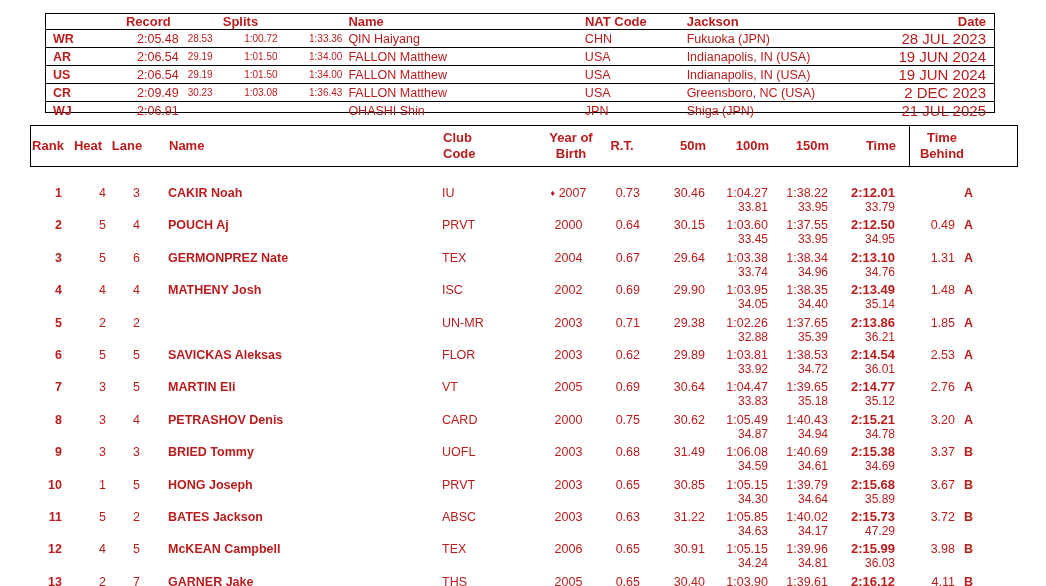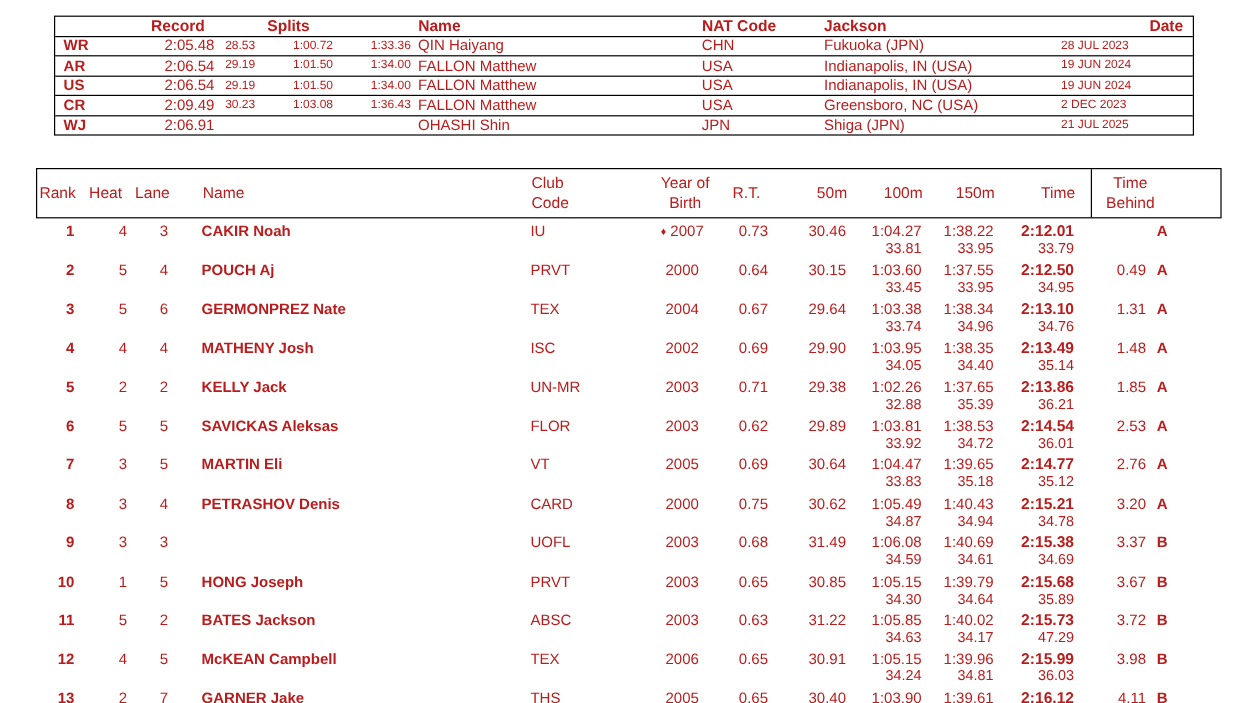--- a/index.html
+++ b/index.html
@@ -12,33 +12,33 @@
   .rec-row{flex:1;display:flex;align-items:center;border-bottom:1px solid #000;box-sizing:border-box;}
   .rec-row:last-child{border-bottom:none;}
   .rec-row > div{box-sizing:border-box;white-space:nowrap;overflow:hidden;}
   .rc-tag{width:70px;padding-left:7px;font-weight:700;font-size:12.5px;}
   .rc-rec{width:65px;text-align:right;padding-right:2px;font-size:12.5px;}
   .rc-s{width:33px;text-align:right;padding-right:1px;font-size:10px;}
   .rc-s2{width:65px;text-align:right;padding-right:1px;font-size:10px;}
   .rc-name{width:240px;padding-left:5px;font-size:12.5px;}
   .rc-nat{width:102px;padding-left:2px;font-size:12.5px;}
   .rc-loc{width:200px;padding-left:2px;font-size:12.5px;}
-  .rc-date{width:110px;text-align:left;padding-right:8px;font-size:10px;}
+  .rc-date{width:110px;text-align:right;padding-right:8px;font-size:15px;}
   .rec-head{font-weight:700;}
   .rec-head .rh-record{width:65px;text-align:center;font-size:13px;}
   .rec-head .rh-splits{width:163px;padding-left:42px;font-size:13px;}
   .rec-head .rh-name{width:240px;padding-left:5px;font-size:13px;}
   .rec-head .rh-nat{width:102px;padding-left:2px;font-size:13px;}
   .rec-head .rh-loc{width:200px;padding-left:2px;font-size:13px;}
   .rec-head .rh-date{width:110px;text-align:right;padding-right:8px;font-size:13px;}
 
   
   .res-cols{display:grid;grid-template-columns:34px 46px 32px 298px 100px 60px 42px 65px 63px 60px 78px 110px;}
-  .res-header{position:absolute;left:30px;top:140px;width:988px;height:42px;
-              border:1.5px solid #000;box-sizing:border-box;font-weight:400;font-size:13px;}
+  .res-header{position:absolute;left:30px;top:125px;width:988px;height:42px;
+              border:1.5px solid #000;box-sizing:border-box;font-weight:700;font-size:13px;}
   .res-header > div{display:flex;flex-direction:column;justify-content:center;box-sizing:border-box;
                     line-height:16px;white-space:nowrap;}
   .h-c{align-items:center;text-align:center;}
   .h-l{align-items:flex-start;}
   .h-r{align-items:flex-end;}
   .h-name{padding-left:26px;}
   .h-club{padding-left:2px;}
   .h-rt{align-items:center;}
   .h-m{padding-right:2px;}
   .h-time{padding-right:13px;}
@@ -252,21 +252,20 @@
         </div>
     <div class="cell-s100 rr sline">34.05</div>
     <div class="cell-s150 rr sline">34.40</div>
     <div class="cell-stime rr sline">35.14</div>
   </div>
 
   <div class="res-row res-cols">
     <div class="cell-rank">5</div>
     <div class="cell-heat">2</div>
     <div class="cell-lane">2</div>
-    <div class="cell-name">KELLY Jack</div>
     <div class="cell-club">UN-MR</div>
     <div class="cell-yob"><span class="marker"></span> <span>2003</span></div>
     <div class="cell-rt rr">0.71</div>
     <div class="cell-m50 rr">29.38</div>
     <div class="cell-m100 rr">1:02.26</div>
     <div class="cell-m150 rr">1:37.65</div>
     <div class="cell-time rr">2:13.86</div>
     <div class="cell-behind">
           <span>1.85</span>
           <span class="qual">A</span>
@@ -336,20 +335,21 @@
         </div>
     <div class="cell-s100 rr sline">34.87</div>
     <div class="cell-s150 rr sline">34.94</div>
     <div class="cell-stime rr sline">34.78</div>
   </div>
 
   <div class="res-row res-cols">
     <div class="cell-rank">9</div>
     <div class="cell-heat">3</div>
     <div class="cell-lane">3</div>
+    <div class="cell-name">BRIED Tommy</div>
     <div class="cell-club">UOFL</div>
     <div class="cell-yob"><span class="marker"></span> <span>2003</span></div>
     <div class="cell-rt rr">0.68</div>
     <div class="cell-m50 rr">31.49</div>
     <div class="cell-m100 rr">1:06.08</div>
     <div class="cell-m150 rr">1:40.69</div>
     <div class="cell-time rr">2:15.38</div>
     <div class="cell-behind">
           <span>3.37</span>
           <span class="qual">B</span>

